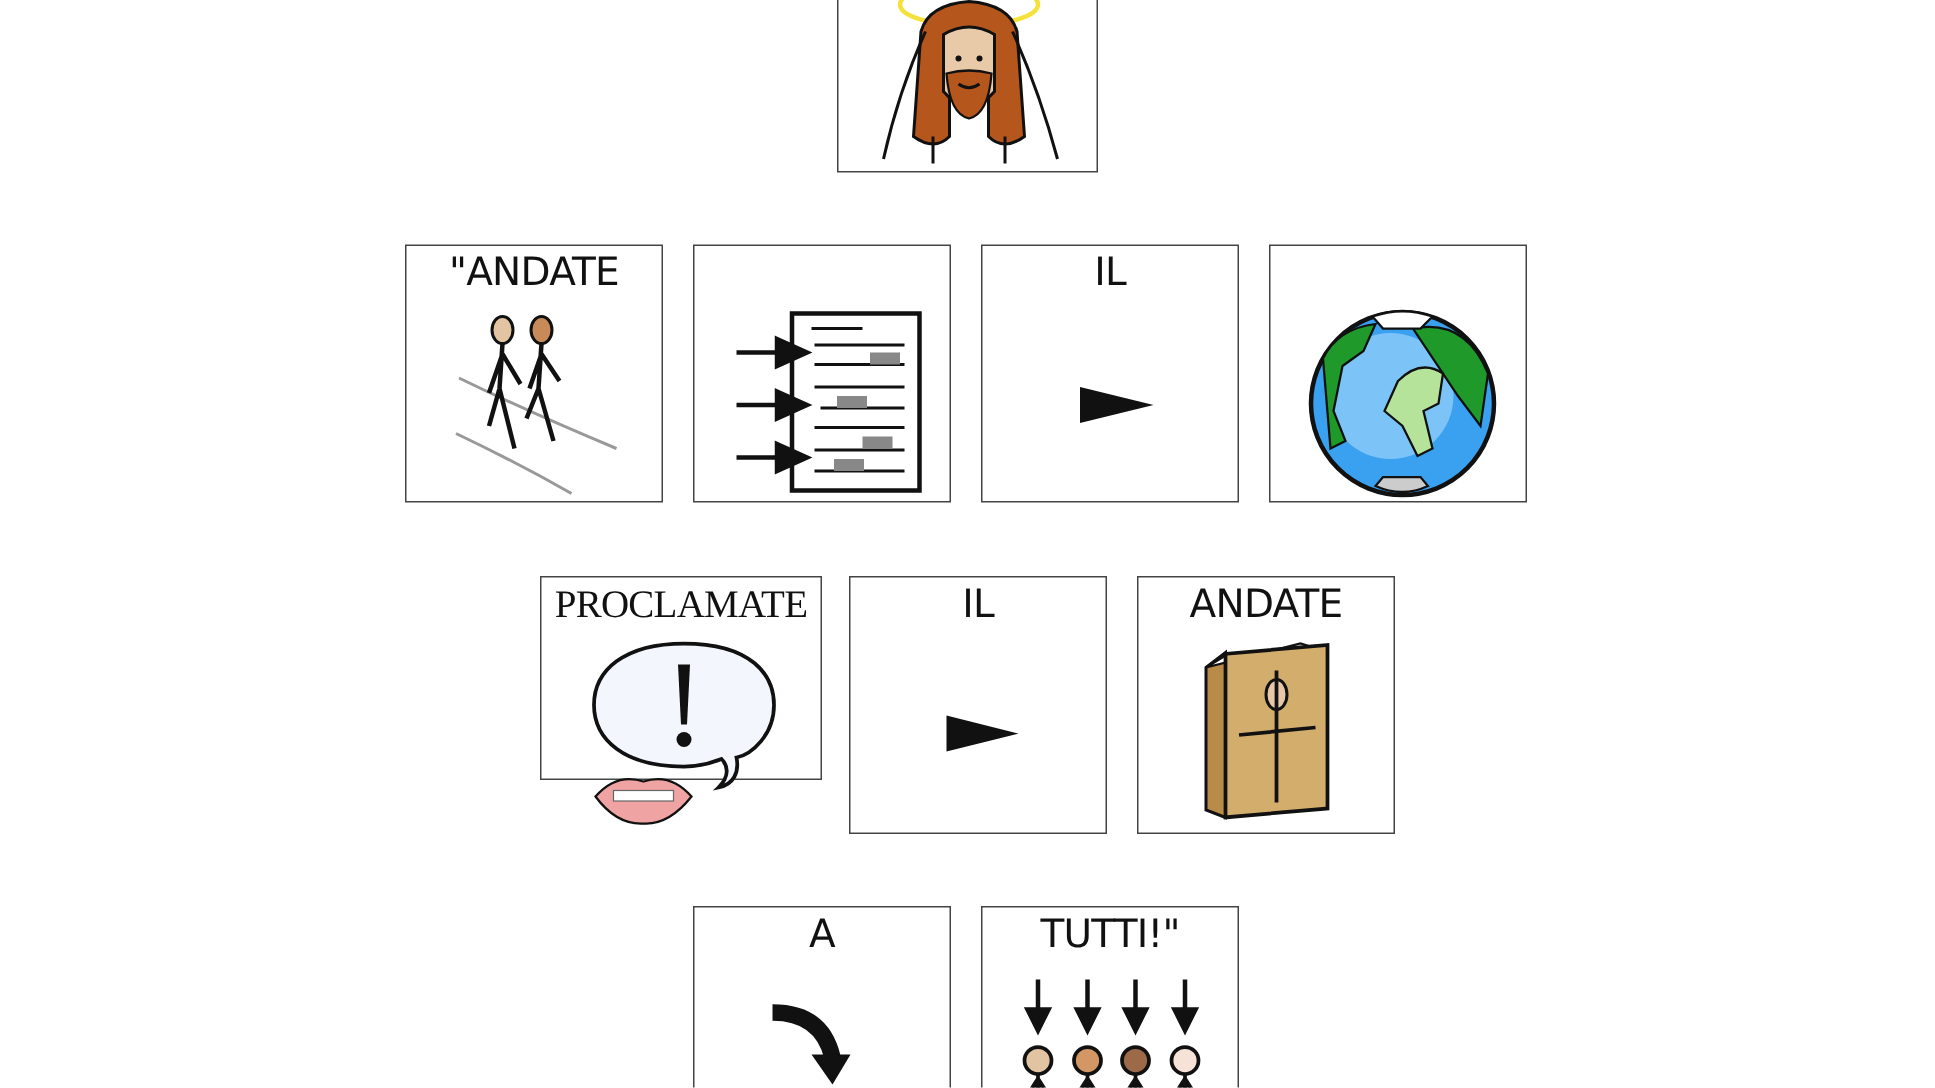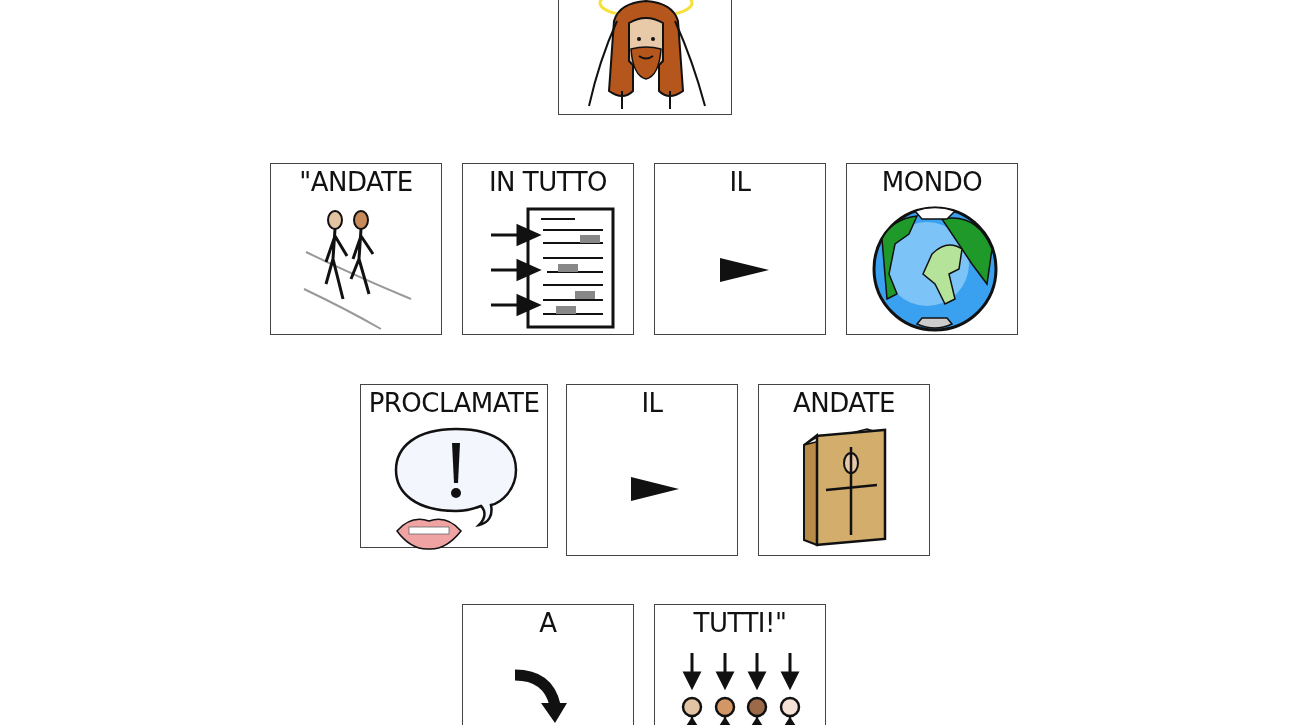--- a/index.html
+++ b/index.html
@@ -34,21 +34,20 @@
     <path d="M35,88 Q80,110 140,135" stroke="#999" stroke-width="2" fill="none"></path>
     <path d="M33,125 Q75,145 110,165" stroke="#999" stroke-width="2" fill="none"></path>
     <ellipse cx="64" cy="56" rx="7" ry="9" fill="#e2c4a2" stroke="#111" stroke-width="2"></ellipse>
     <ellipse cx="90" cy="56" rx="7" ry="9" fill="#c98a5a" stroke="#111" stroke-width="2"></ellipse>
     <path d="M64,65 L62,95 L55,120 M62,95 L72,135 M64,72 L55,98 M64,72 L76,92" stroke="#111" stroke-width="3" fill="none"></path>
     <path d="M90,65 L88,95 L80,115 M88,95 L98,130 M90,72 L82,95 M90,72 L102,90" stroke="#111" stroke-width="3" fill="none"></path>
   </svg>
 </div>
 
 <div class="card" style="left:462px; top:163px;">
-  <div class="label">IN TUTTO</div>
   <svg width="172" height="172" viewBox="0 0 172 172">
     <rect x="65" y="45" width="85" height="118" fill="#fff" stroke="#111" stroke-width="3"></rect>
     <g stroke="#111" stroke-width="2">
       <line x1="78" y1="55" x2="112" y2="55"></line>
         <line x1="80" y1="66" x2="140" y2="66"></line>
         <line x1="80" y1="79" x2="140" y2="79"></line>
       <line x1="80" y1="94" x2="140" y2="94"></line>
         <line x1="84" y1="108" x2="140" y2="108"></line>
         <line x1="80" y1="121" x2="140" y2="121"></line>
       <line x1="80" y1="136" x2="140" y2="136"></line>
@@ -72,33 +71,32 @@
 </div>
 
 <div class="card" style="left:654px; top:163px;">
   <div class="label">IL</div>
   <svg width="172" height="172" viewBox="0 0 172 172">
     <polygon points="65,94 114,106 65,118" fill="#111"></polygon>
   </svg>
 </div>
 
 <div class="card" style="left:846px; top:163px;">
-  <div class="label">MONDO</div>
   <svg width="172" height="172" viewBox="0 0 172 172">
     <circle cx="88" cy="105" r="61" fill="#3aa0f0" stroke="#111" stroke-width="3"></circle>
     <circle cx="80" cy="100" r="42" fill="#7cc4f7"></circle>
     <path d="M35,75 Q45,55 70,52 L62,70 L48,80 L42,110 L50,130 L40,135 Z" fill="#1f9a2a" stroke="#111" stroke-width="1.5"></path>
     <path d="M95,55 Q130,48 145,85 L140,120 L125,100 Z" fill="#1f9a2a" stroke="#111" stroke-width="1.5"></path>
     <path d="M85,90 Q100,75 115,85 L112,105 L102,110 L108,135 L98,140 L88,120 L76,110 Z" fill="#b6e39a" stroke="#111" stroke-width="1.5"></path>
     <path d="M68,47 Q88,40 108,47 L100,55 L75,55 Z" fill="#fff" stroke="#111" stroke-width="1.5"></path>
     <path d="M70,160 Q88,168 105,160 L100,154 L75,154 Z" fill="#ccc" stroke="#111" stroke-width="1.5"></path>
   </svg>
 </div>
 
-<div class="card wide" style="left:360px; top:384px; height:164px;">
+<div class="card wide" style="left:360px; top:384px; height:136px;font-family:Liberation Serif, serif;">
   <div class="label">PROCLAMATE</div>
   <svg width="188" height="172" viewBox="0 0 188 172">
     <path d="M95,44 C140,44 155,65 155,85 C155,105 140,118 130,120 C132,130 128,138 118,140 C126,132 124,125 120,121 C110,125 100,126 95,126 C55,126 35,108 35,85 C35,62 55,44 95,44 Z" fill="#f3f6fc" stroke="#111" stroke-width="2.5"></path>
     <path d="M91,58 L99,58 L97,98 L93,98 Z" fill="#111"></path>
     <circle cx="95" cy="108" r="5" fill="#111"></circle>
     <path d="M36,146 Q50,130 68,136 Q86,130 100,146 Q85,165 68,164 Q50,165 36,146 Z" fill="#f0a3a3" stroke="#111" stroke-width="1.5"></path>
     <rect x="48" y="142" width="40" height="7" fill="#fff" stroke="#666" stroke-width="0.8"></rect>
   </svg>
 </div>
 

